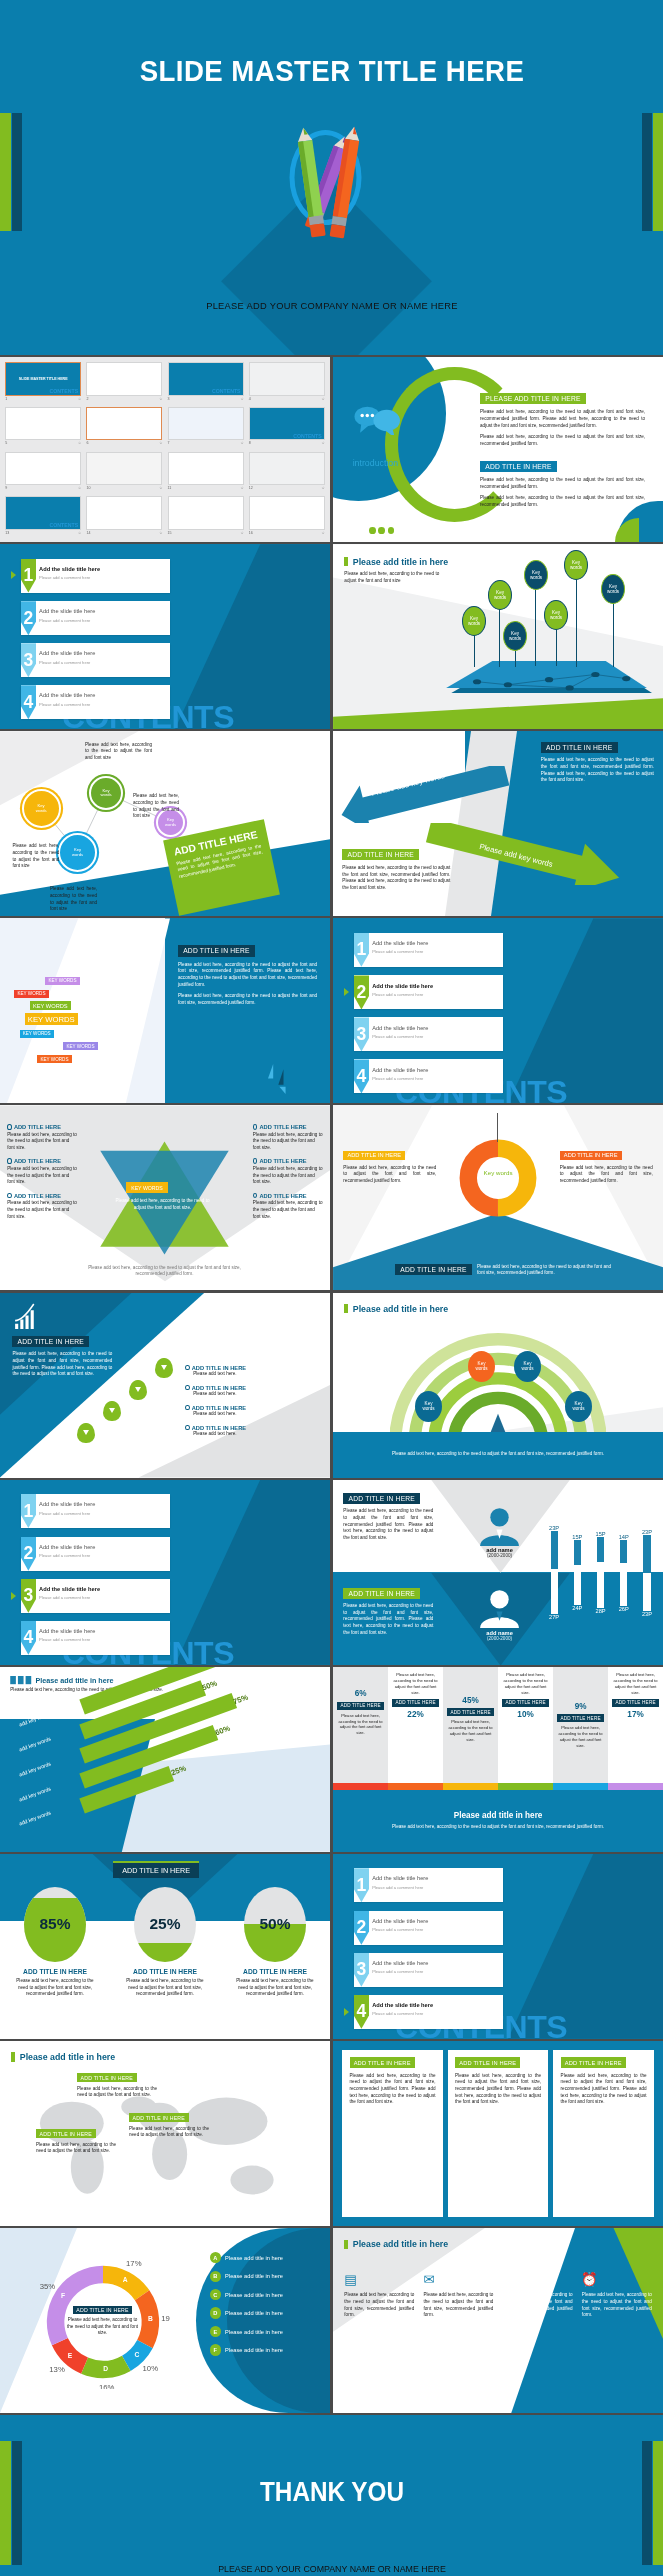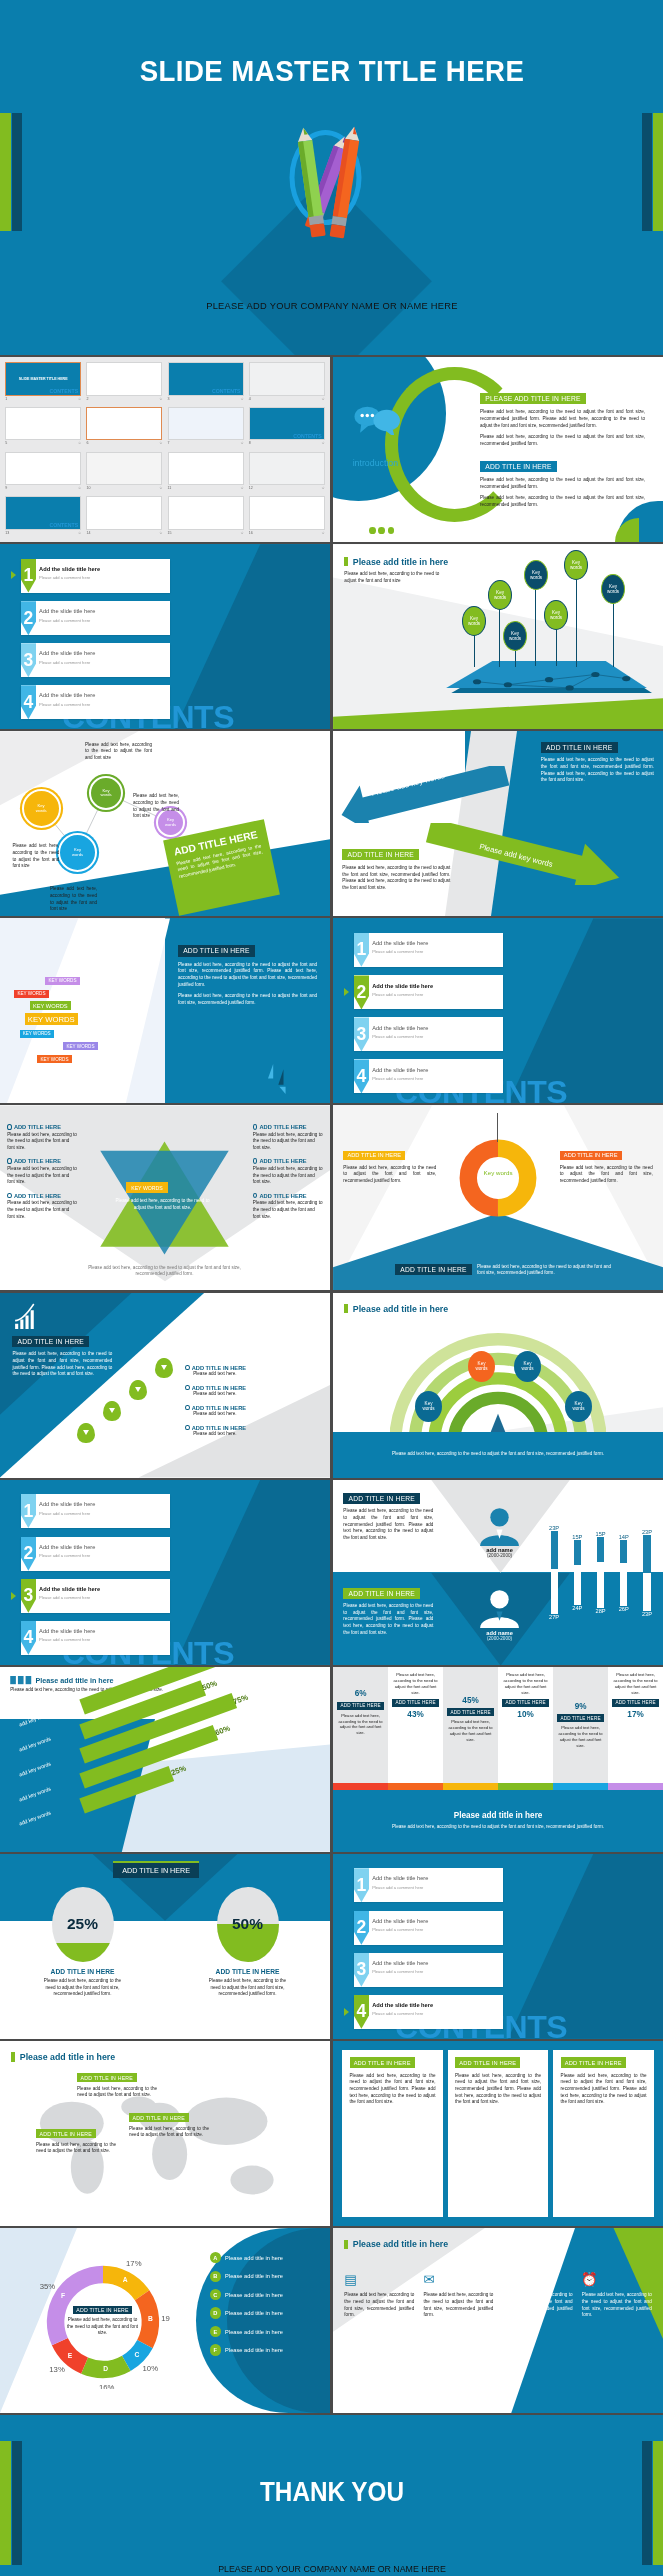--- a/index.html
+++ b/index.html
@@ -761,21 +761,21 @@
     <div class="slide" style="background:#fff">
       <div id="s16cols" style="position:absolute;left:0;top:0;width:100%;height:116px;display:flex">
           <div style="flex: 1 1 0%; padding: 5.2px 4.1px; background: rgb(230, 231, 232); display: flex; flex-direction: column; align-items: center;">
             <div style="font-size:8.2px;font-weight:bold;color:#0a5f85;margin-top:17.5px">6%</div>
             <div class="hdr-navy" style="font-size:4.6px;padding:1.5px 3.1px;margin:3.1px 0">ADD TITLE HERE</div>
             <p class="txt" style="text-align:center;font-size:4.1px">Please add text here, according to the need to adjust the font and font size.</p>
           </div>
           <div style="flex: 1 1 0%; padding: 5.2px 4.1px; background: rgb(255, 255, 255); display: flex; flex-direction: column; align-items: center;">
             <p class="txt" style="text-align:center;font-size:4.1px">Please add text here, according to the need to adjust the font and font size.</p>
             <div class="hdr-navy" style="font-size:4.6px;padding:1.5px 3.1px;margin:3.1px 0">ADD TITLE HERE</div>
-            <div style="font-size:8.2px;font-weight:bold;color:#0a5f85">43%</div>
+            <div style="font-size:8.2px;font-weight:bold;color:#0a5f85">22%</div>
           </div>
           <div style="flex: 1 1 0%; padding: 5.2px 4.1px; background: rgb(230, 231, 232); display: flex; flex-direction: column; align-items: center;">
             <div style="font-size:8.2px;font-weight:bold;color:#0a5f85;margin-top:24px">45%</div>
             <div class="hdr-navy" style="font-size:4.6px;padding:1.5px 3.1px;margin:3.1px 0">ADD TITLE HERE</div>
             <p class="txt" style="text-align:center;font-size:4.1px">Please add text here, according to the need to adjust the font and font size.</p>
           </div>
           <div style="flex: 1 1 0%; padding: 5.2px 4.1px; background: rgb(255, 255, 255); display: flex; flex-direction: column; align-items: center;">
             <p class="txt" style="text-align:center;font-size:4.1px">Please add text here, according to the need to adjust the font and font size.</p>
             <div class="hdr-navy" style="font-size:4.6px;padding:1.5px 3.1px;margin:3.1px 0">ADD TITLE HERE</div>
             <div style="font-size:8.2px;font-weight:bold;color:#0a5f85">10%</div>
@@ -803,20 +803,28 @@
         <div style="color:#fff;font-size:8.2px;font-weight:bold">Please add title in here</div>
         <p class="txt w" style="text-align:center;margin-top:4.1px">Please add text here, according to the need to adjust the font and font size, recommended justified form.</p>
       </div>
     </div>
 
     <div class="slide" style="background:#fff">
       <div style="position:absolute;left:0;top:0;width:100%;height:67px;background:#0a7ead"></div>
       <div style="position:absolute;left:0;top:0;width:100%;height:67px;background:#0a6a93;clip-path:polygon(28% 0,72% 0,50% 100%)"></div>
       <div style="position:absolute;left:113px;top:7.2px;background:#0a3f57;color:#fff;font-size:7.2px;padding:3.1px 9.3px;border-top:2.6px solid #82bc20">ADD TITLE IN HERE</div>
       <div id="s17items" style="position:absolute;left:0;top:33px;width:100%;display:flex;justify-content:space-around">
+          <div style="width: 93px; text-align: center;">
+            <div style="position:relative;width:62px;height:75px;margin:0 auto;border-radius:50%;background:#e2e3e4;overflow:hidden">
+              <div style="position:absolute;left:0;bottom:0;width:100%;height:85%;background:#82bc20"></div>
+              <div style="position:absolute;inset:0;display:flex;align-items:center;justify-content:center;font-size:15.5px;font-weight:bold;color:#0a2b3d">85%</div>
+            </div>
+            <div style="margin-top:6.2px;color:#0a5f85;font-size:6.7px;font-weight:bold">ADD TITLE IN HERE</div>
+            <p class="txt" style="text-align:center;margin-top:3.1px;padding:0 6.2px">Please add text here, according to the need to adjust the font and font size, recommended justified form.</p>
+          </div>
           <div style="width: 93px; text-align: center;">
             <div style="position:relative;width:62px;height:75px;margin:0 auto;border-radius:50%;background:#e2e3e4;overflow:hidden">
               <div style="position:absolute;left:0;bottom:0;width:100%;height:25%;background:#82bc20"></div>
               <div style="position:absolute;inset:0;display:flex;align-items:center;justify-content:center;font-size:15.5px;font-weight:bold;color:#0a2b3d">25%</div>
             </div>
             <div style="margin-top:6.2px;color:#0a5f85;font-size:6.7px;font-weight:bold">ADD TITLE IN HERE</div>
             <p class="txt" style="text-align:center;margin-top:3.1px;padding:0 6.2px">Please add text here, according to the need to adjust the font and font size, recommended justified form.</p>
           </div>
           <div style="width: 93px; text-align: center;">
             <div style="position:relative;width:62px;height:75px;margin:0 auto;border-radius:50%;background:#e2e3e4;overflow:hidden">

